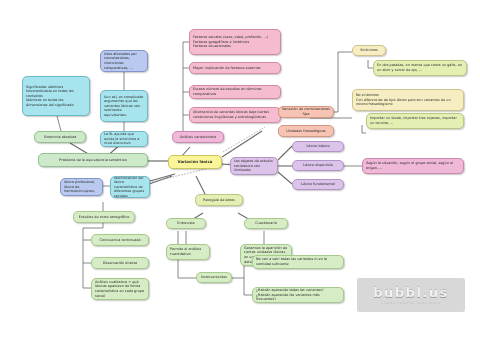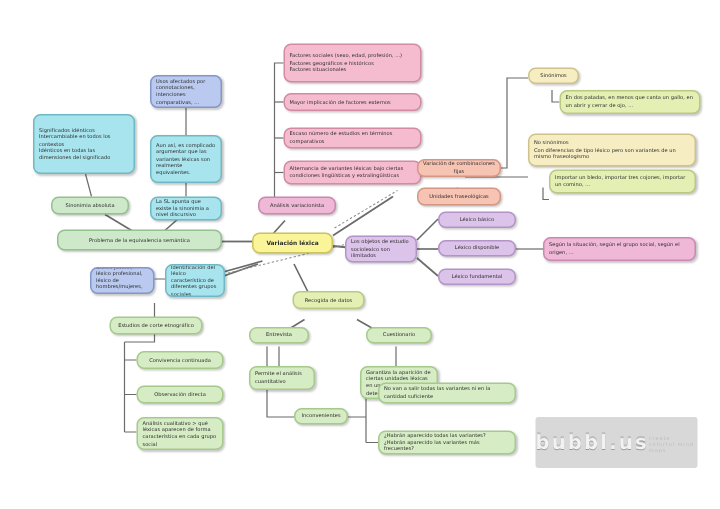--- a/index.html
+++ b/index.html
@@ -50,21 +50,21 @@
   .c-pink2  {background:#efb8d6;border-color:#cc88b0;}
   .c-purple {background:#dcc3ea;border-color:#b294c7;}
   .c-yellow {background:#fbf59a;border-color:#ccc45c;}
   .c-cream  {background:#f6eec2;border-color:#cfc28a;}
   .c-lime   {background:#e4efb4;border-color:#b9c982;}
   .c-salmon {background:#f7c3b2;border-color:#d49784;}
 
   #watermark{
     position:absolute;left:357px;top:278px;width:108px;height:34px;
     background:#d8d8d8;border-radius:2px;
-    display:flex;flex-direction:row;align-items:center;justify-content:center;
+    display:flex;flex-direction:column;align-items:center;justify-content:center;
   }
   #watermark .wm-main{
     font-family:"DejaVu Sans", sans-serif;
     font-weight:bold;font-size:13px;color:#f2f2f2;
     letter-spacing:1.5px;
     text-shadow:0 1px 0 #9a9a9a,0 -1px 0 #bdbdbd;
   }
   #watermark .wm-sub{
     font-size:3.4px;color:#bdbdbd;letter-spacing:.6px;margin-top:1px;
   }

